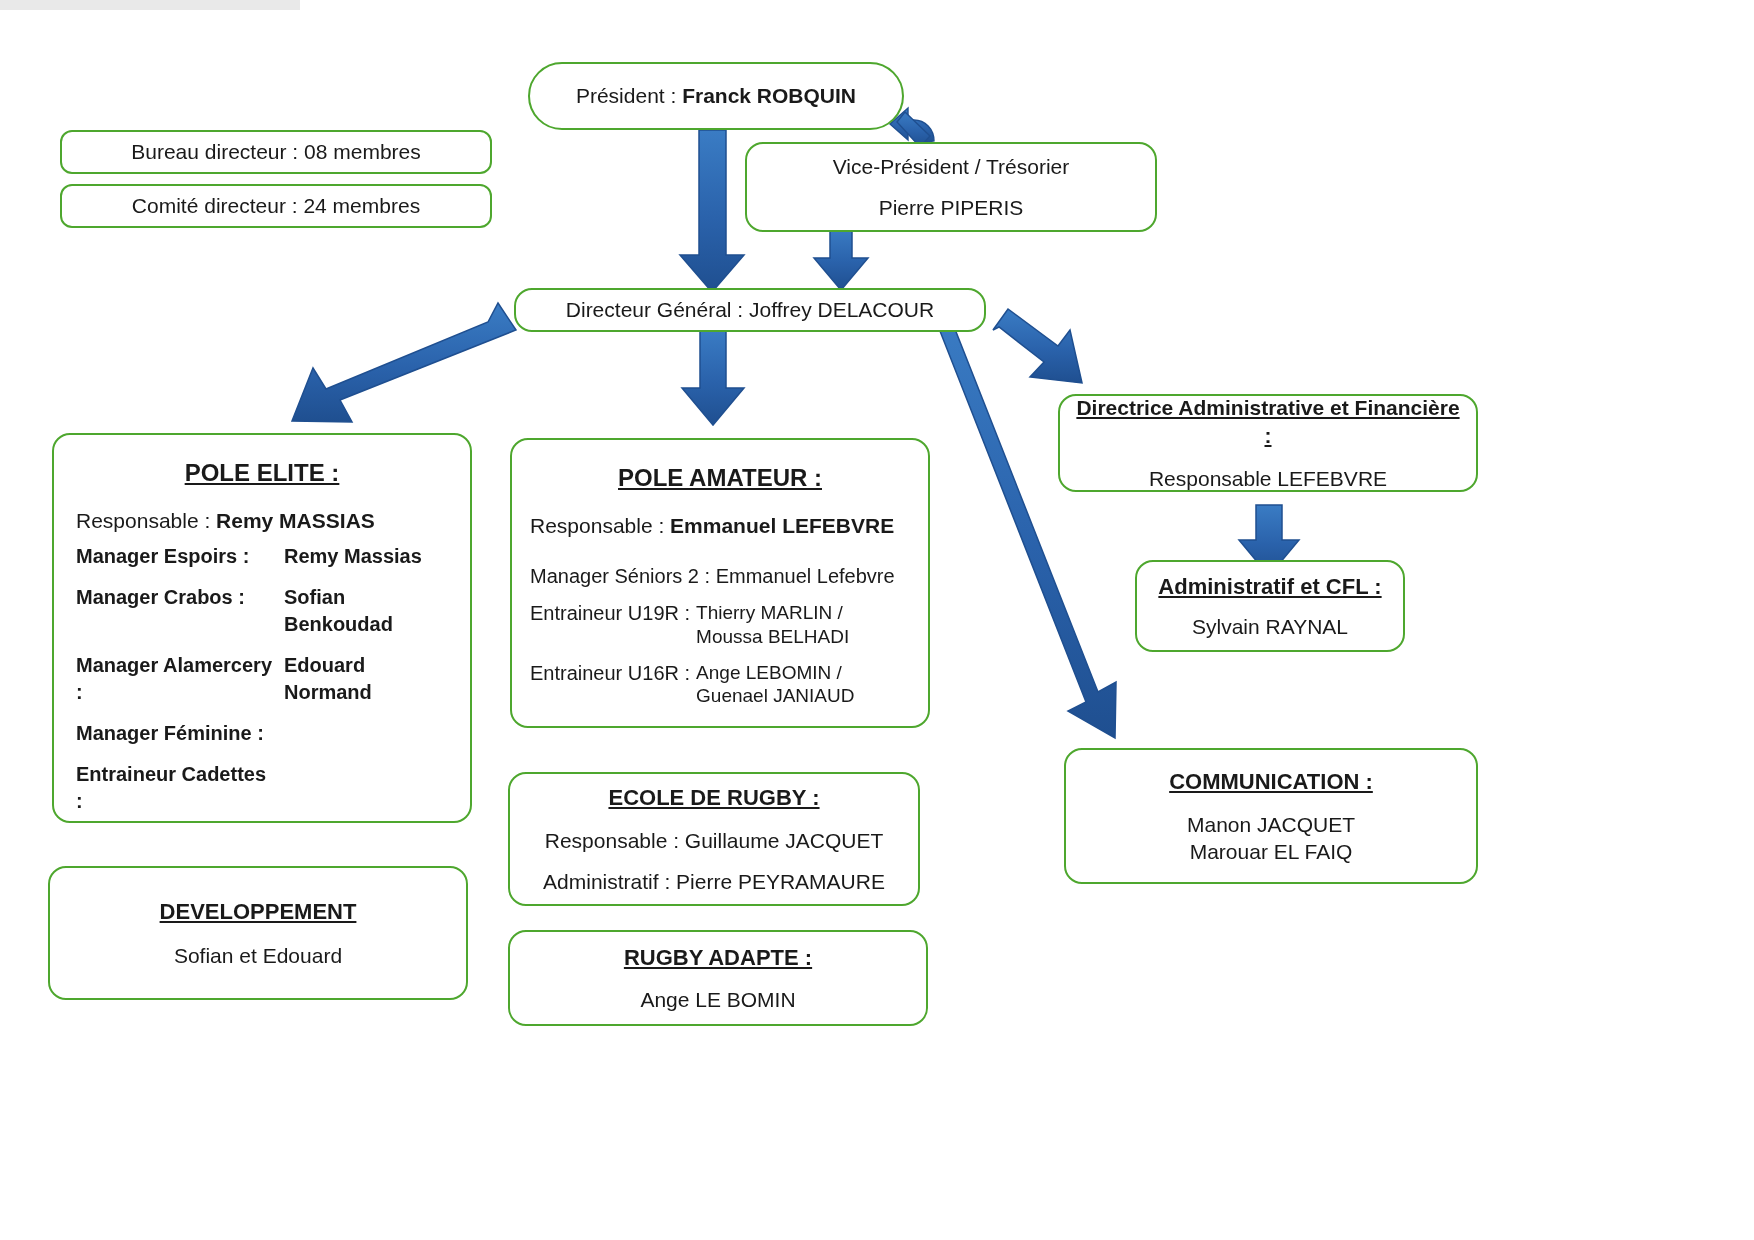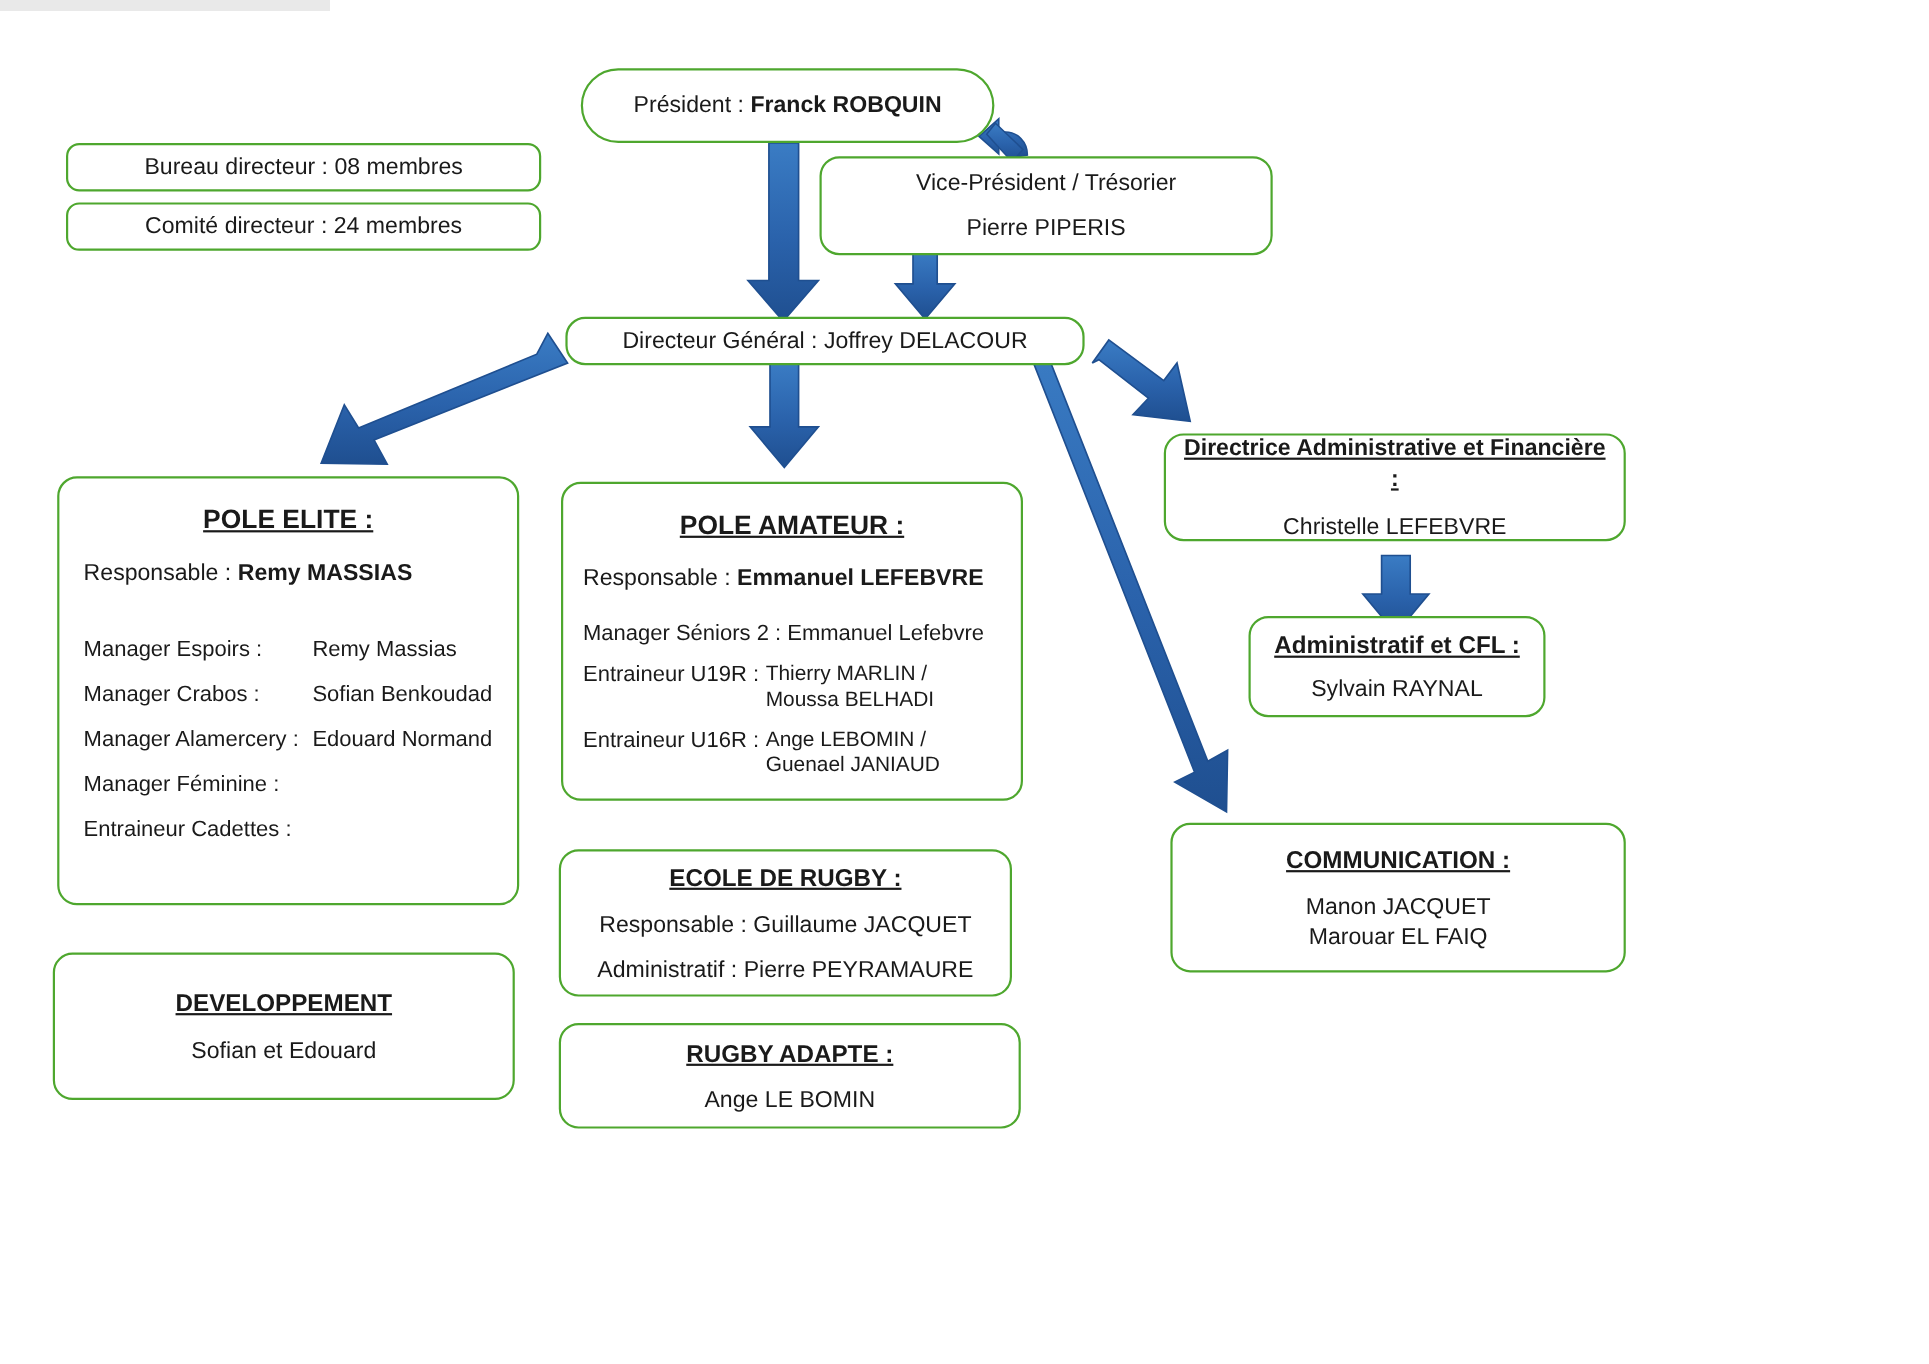--- a/index.html
+++ b/index.html
@@ -66,21 +66,21 @@
   .row {
     display: flex;
     align-items: baseline;
     font-size: 20px;
     line-height: 1.35;
   }
   .row .label { flex: 0 0 auto; }
   .row .value { flex: 1 1 auto; }
 
   
-  #pole-elite .row { margin: 7px 0 7px 0; }
+  #pole-elite .row { margin: 7px 0 7px 0; font-weight: bold; }
   #pole-elite .label { width: 200px; }
   #pole-elite .value { padding-left: 8px; }
   .am-row {
     display: flex;
     align-items: flex-start;
     font-size: 20px;
     line-height: 1.25;
     margin: 6px 0;
   }
   .am-row .k { flex: 0 0 auto; white-space: nowrap; }
@@ -224,21 +224,21 @@
     <span class="line" style="margin-top:14px;">Administratif : Pierre PEYRAMAURE</span>
   </div>
 
   <div class="box" id="rugby-adapte" style="left:508px; top:930px; width:420px; height:96px;">
     <span class="title-ul small">RUGBY ADAPTE :</span>
     <span class="line" style="margin-top:14px;">Ange LE BOMIN</span>
   </div>
 
   <div class="box" id="directrice-admin" style="left:1058px; top:394px; width:420px; height:98px;">
     <span class="title-ul" style="font-size:21px;">Directrice Administrative et Financière :</span>
-    <span class="line" style="margin-top:14px;">Christelle LEFEBVRE</span>
+    <span class="line" style="margin-top:14px;">Responsable LEFEBVRE</span>
   </div>
 
   <div class="box" id="administratif-cfl" style="left:1135px; top:560px; width:270px; height:92px;">
     <span class="title-ul small">Administratif et CFL :</span>
     <span class="line" style="margin-top:12px;">Sylvain RAYNAL</span>
   </div>
 
   <div class="box" id="communication" style="left:1064px; top:748px; width:414px; height:136px;">
     <span class="title-ul small">COMMUNICATION :</span>
     <span class="line" style="margin-top:14px;">Manon JACQUET</span>

